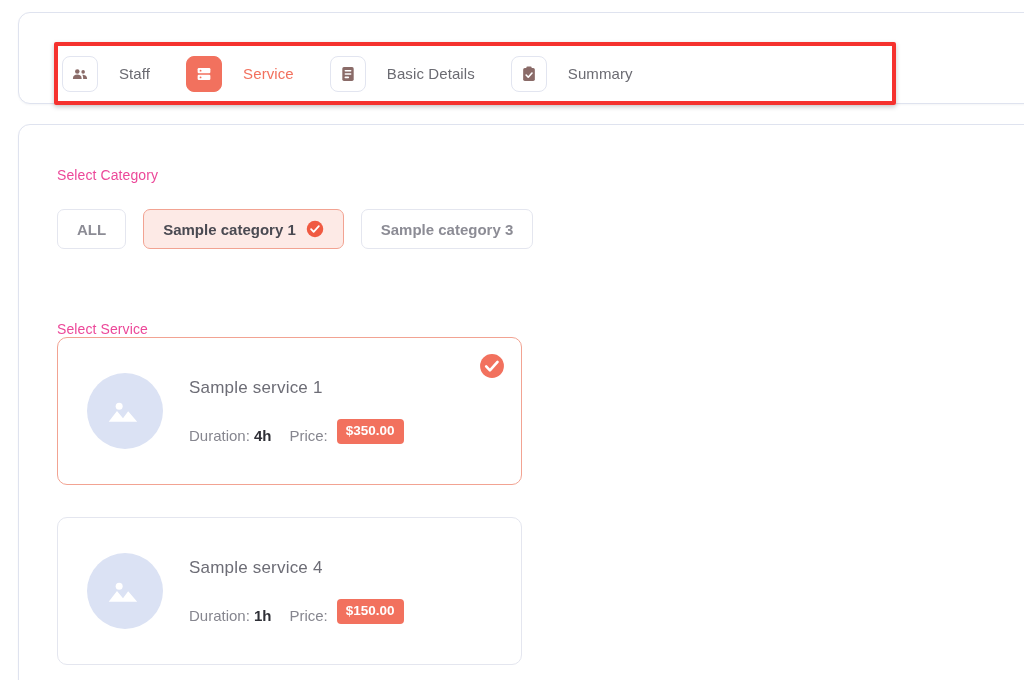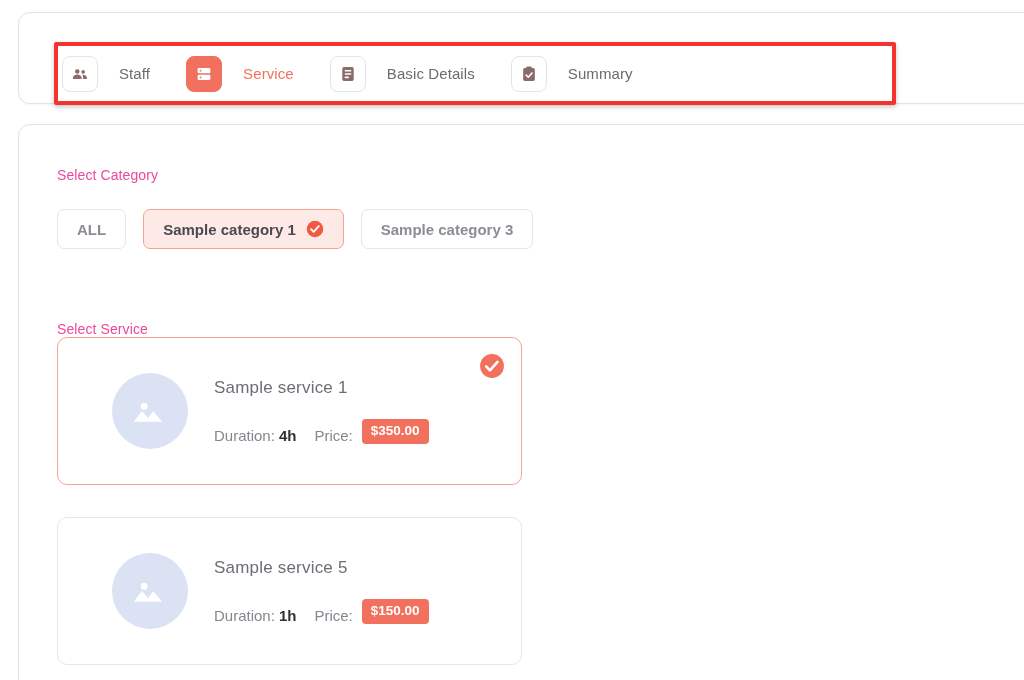--- a/index.html
+++ b/index.html
@@ -151,21 +151,20 @@
     height: 148px;
     border: 1px solid #e4e6ef;
     border-radius: 10px;
     background: #ffffff;
     box-sizing: border-box;
     position: relative;
     display: flex;
     align-items: center;
     margin: 0 37px 32px 0;
     cursor: pointer;
-    padding-left: 25px;
   }
   .service-card.is-selected {
     border-color: #f2a392;
   }
   .svc-thumb {
     width: 76px;
     height: 76px;
     border-radius: 50%;
     background: #dbe2f4;
     margin-left: 29px;
@@ -335,21 +334,21 @@
     </div>
 
     <div class="service-card">
       <span class="svc-thumb">
         <svg width="40" height="40" viewBox="0 0 24 24" fill="#ffffff">
           <circle cx="8.5" cy="9.2" r="2.1"></circle>
           <path d="M2.2 18.4l5-6.4 3.6 4.4 3.1-4.2 5.4 6.2z"></path>
         </svg>
       </span>
       <span class="svc-body">
-        <span class="svc-name">Sample service 5</span>
+        <span class="svc-name">Sample service 4</span>
         <span class="svc-meta">
           <span>Duration:</span>
           <span class="val">1h</span>
           <span class="sep"></span>
           <span>Price:</span>
           <span class="svc-price">$150.00</span>
         </span>
       </span>
     </div>
 

